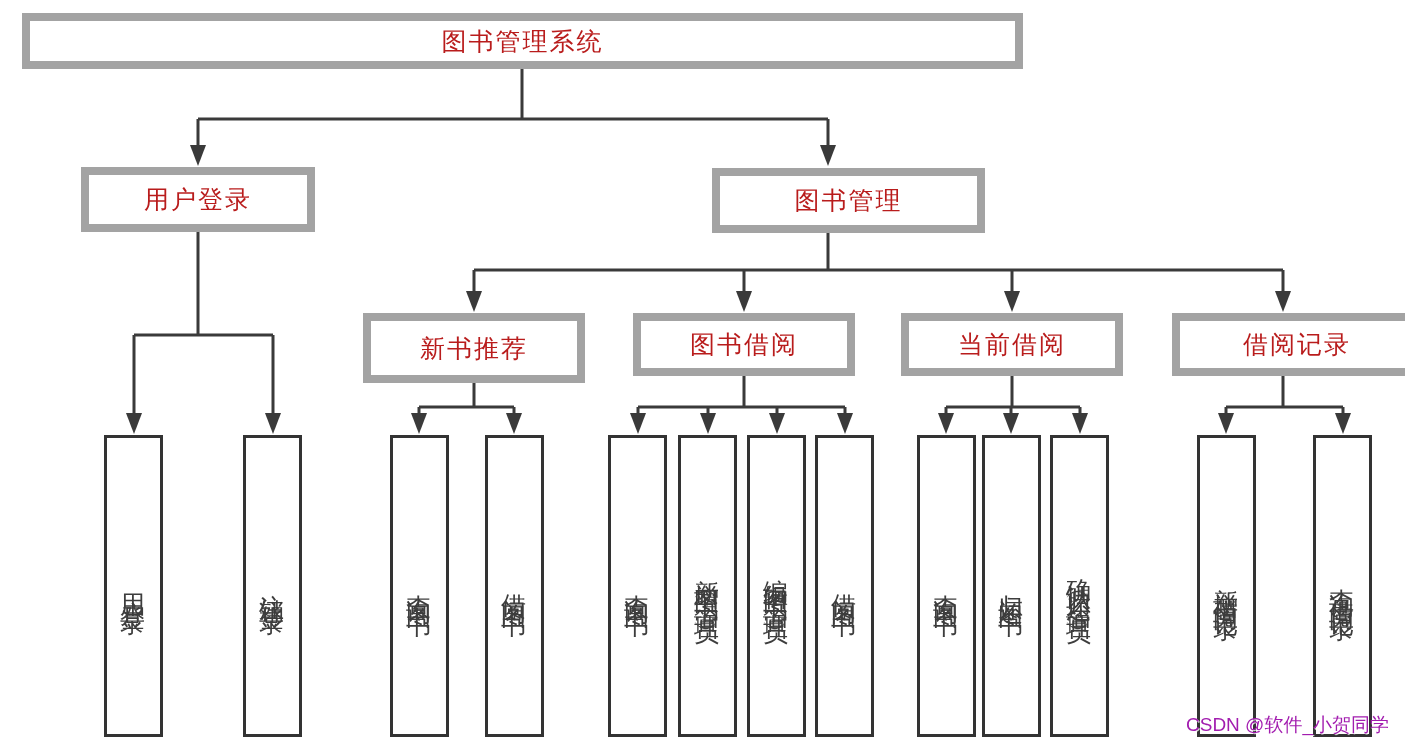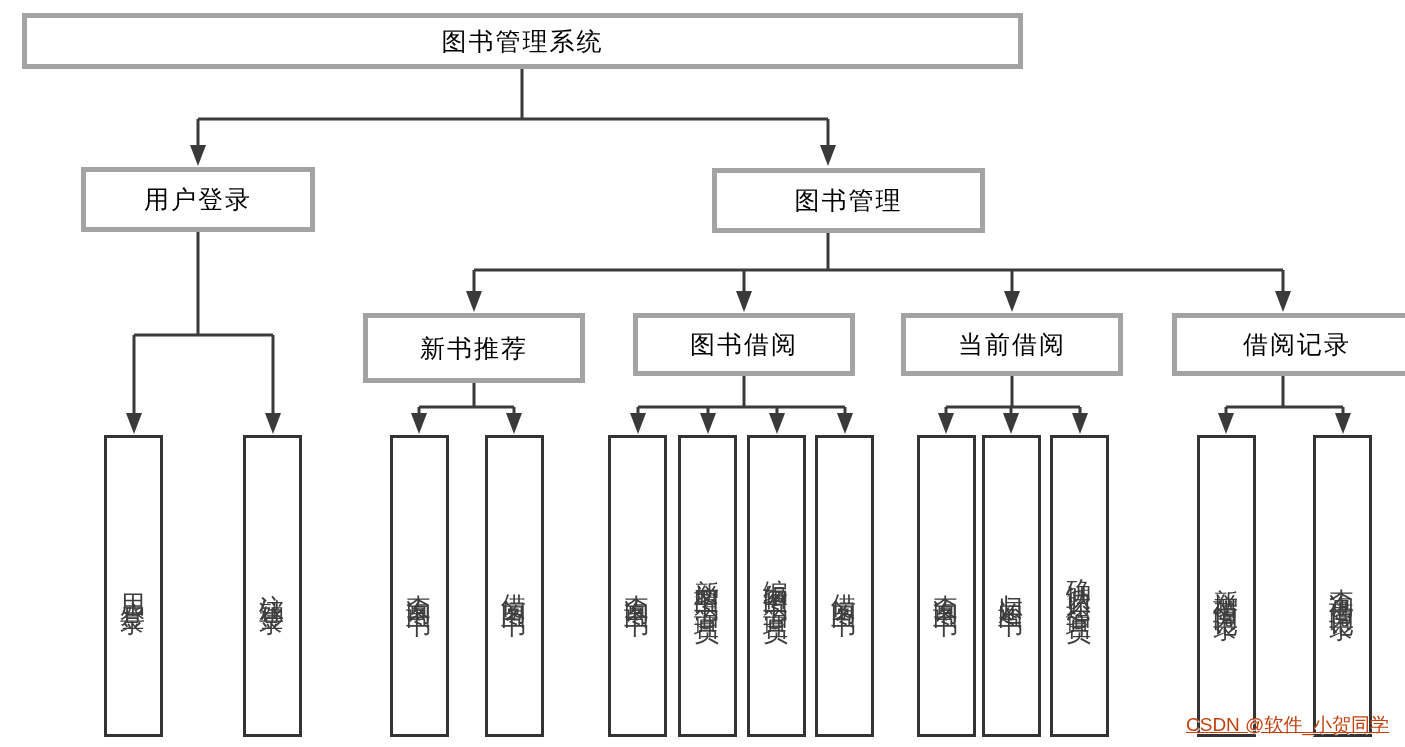--- a/index.html
+++ b/index.html
@@ -13,28 +13,28 @@
     overflow: hidden;
   }
   .connectors {
     position: absolute;
     left: 0; top: 0;
     width: 1405px; height: 747px;
     z-index: 1;
   }
   .hbox {
     position: absolute;
-    border: 5px solid #a3a3a3;
+    border: 8px solid #a3a3a3;
     background: #ffffff;
     display: flex;
     align-items: center;
     justify-content: center;
     font-size: 25px;
     letter-spacing: 2px;
-    color: #000000;
+    color: #b91c1c;
     z-index: 2;
   }
   .leaf {
     position: absolute;
     top: 435px;
     width: 59px;
     height: 302px;
     border: 3px solid #333333;
     background: #ffffff;
     display: flex;
@@ -46,25 +46,24 @@
     letter-spacing: 6px;
     color: #3d3d3d;
     z-index: 2;
     overflow: hidden;
   }
   .watermark {
     position: absolute;
     left: 1186px;
     top: 712px;
     font-size: 19px;
-    color: #c2410c;
+    color: #a21caf;
     text-shadow: 1px 1px 0 rgba(255,255,255,0.8);
     z-index: 5;
     white-space: nowrap;
-    text-decoration: underline;
   }
 </style>
 </head>
 <body>
 
 <div class="canvas">
 
   <svg class="connectors" width="1405" height="747" viewBox="0 0 1405 747" xmlns="http://www.w3.org/2000/svg">
     <g stroke="#3a3a3a" stroke-width="3" fill="none">
 

